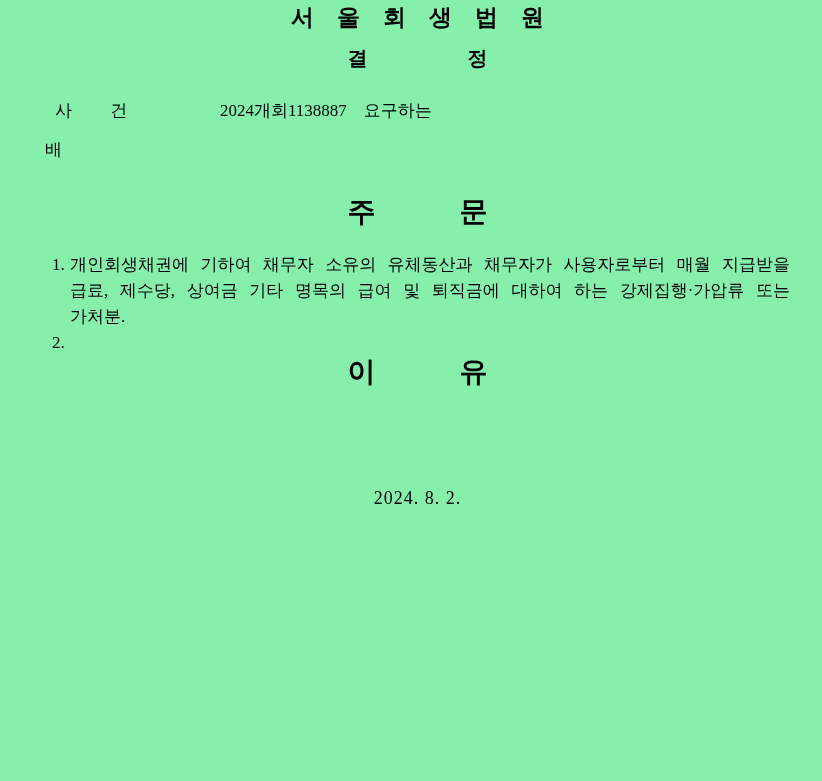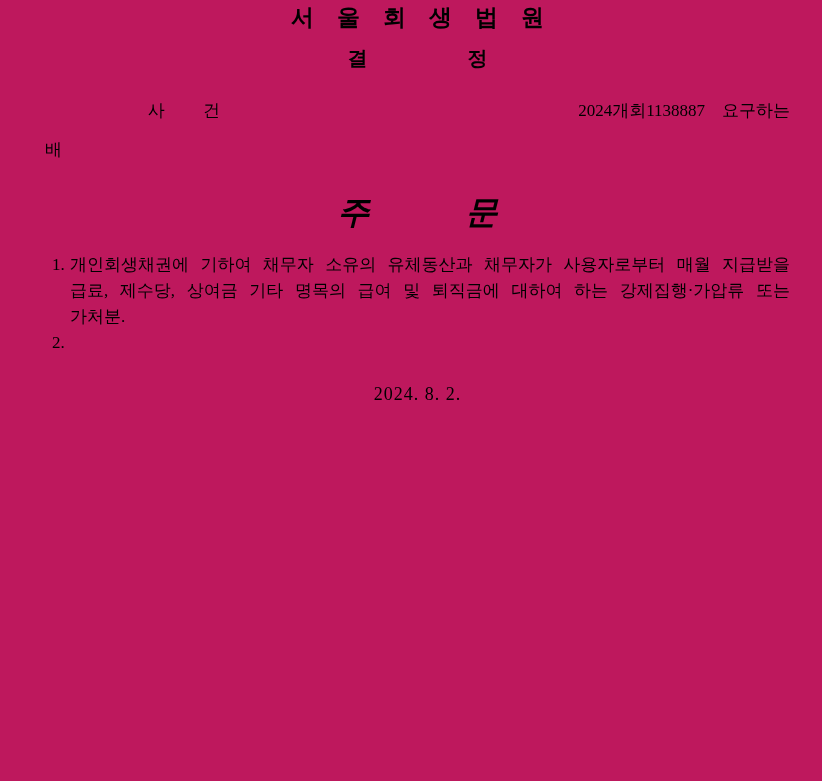--- a/index.html
+++ b/index.html
@@ -5,21 +5,21 @@
   html, body {
     margin: 0;
     padding: 0;
     background: #ffffff;
   }
   .page {
     position: relative;
     width: 822px;
     height: 781px;
     box-sizing: border-box;
-    background: #be185d;
+    background: #86efac;
     color: #000000;
     padding: 2px 32px 0 45px;
     overflow: hidden;
     font-family: "Liberation Serif", "DejaVu Serif", serif;
     font-size: 17px;
   }
   
   .court-name {
     margin: 0;
     padding-top: 1px;
@@ -37,24 +37,23 @@
     font-weight: bold;
     font-size: 20px;
     line-height: 28px;
     white-space: pre;
   }
   .section-heading {
     margin: 0;
     text-align: center;
     font-family: "Liberation Sans", "DejaVu Sans", sans-serif;
     font-weight: bold;
-    font-size: 32px;
+    font-size: 28px;
     line-height: 28px;
     white-space: pre;
-    font-style: italic;
   }
   .heading-order  { margin-top: 35px; }
   .heading-reason { margin-top: 28px; }
 
   
   .case-row {
     display: flex;
     align-items: flex-start;
     line-height: 26px;
     font-size: 17px;
@@ -62,21 +61,21 @@
   .case-row .label {
     flex: 0 0 auto;
     margin-left: 10px;
     width: 165px;
     white-space: pre;
   }
   .case-row .value {
     flex: 1 1 auto;
     white-space: pre;
   }
-  .row-case    { margin-top: 26px; text-align: right; }
+  .row-case    { margin-top: 26px; }
   .row-debtor  { margin-top: 13px; }
   .row-attorney{ margin-top: 28px; }
 
   
   .para {
     margin: 0;
     font-size: 17px;
     line-height: 27px;
     text-align: justify;
     word-spacing: 4px;
@@ -102,21 +101,21 @@
     word-spacing: 4px;
     word-break: keep-all;
   }
   .oitem .num {
     position: absolute;
     left: -18px;
     top: 0;
   }
 
   .doc-date {
-    margin-top: 51px;
+    margin-top: 99px;
     text-align: center;
     font-size: 18px;
     line-height: 26px;
     letter-spacing: 1px;
     white-space: pre;
   }
 </style>
 </head>
 <body>
 
@@ -142,17 +141,18 @@
   <div class="olist">
     <div class="oitem">
       <span class="num">1.</span>
       <span class="itext">개인회생채권에 기하여 채무자 소유의 유체동산과 채무자가 사용자로부터 매월 지급받을 급료, 제수당, 상여금 기타 명목의 급여 및 퇴직금에 대하여 하는 강제집행·가압류 또는 가처분.</span>
     </div>
     <div class="oitem">
       <span class="num">2.</span>
     </div>
   </div>
 
+  <h2 class="section-heading heading-reason">이　　　유</h2>
 
 
   <div class="doc-date">2024. 8. 2.</div>
 
 </div>
 
 </body></html>

